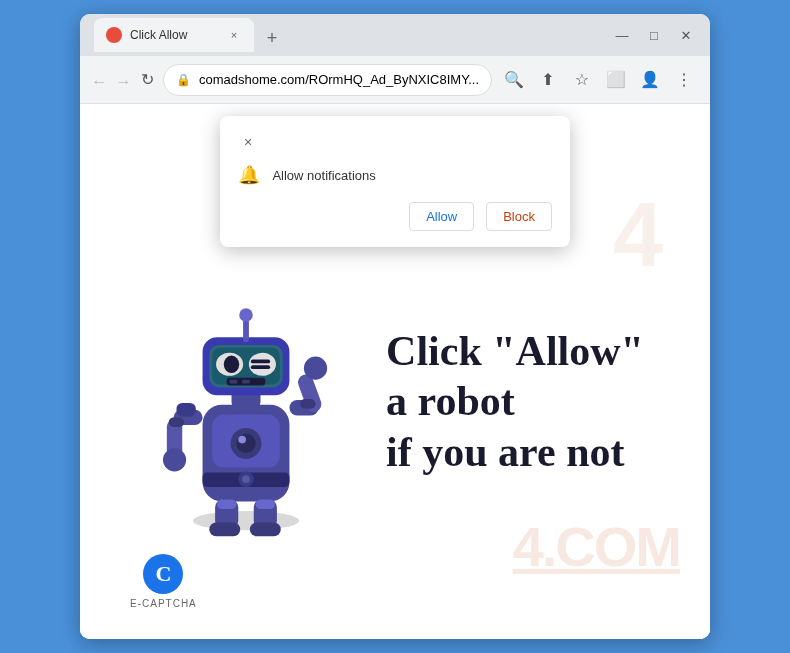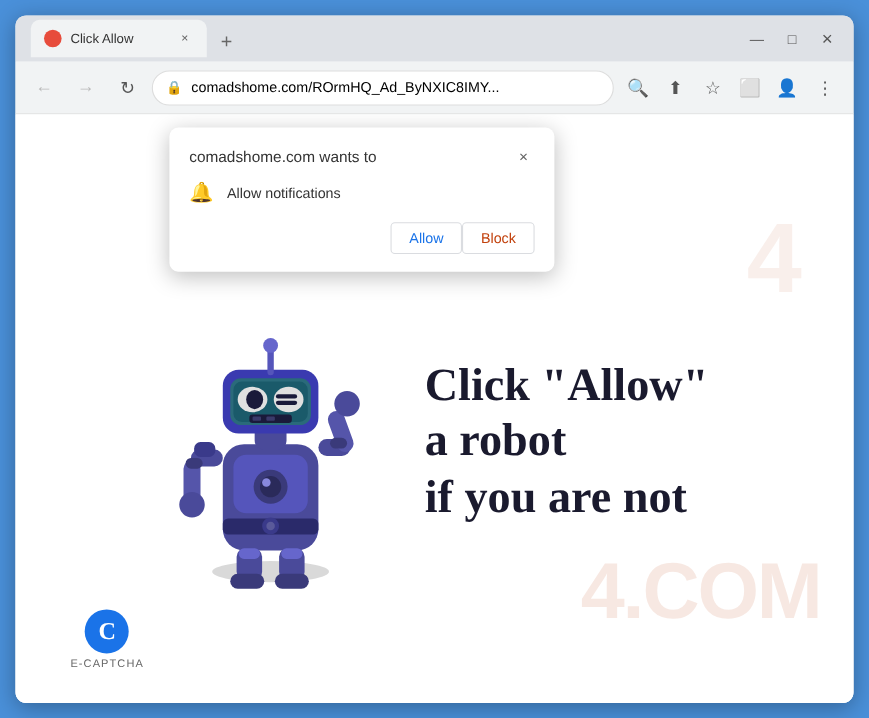--- a/index.html
+++ b/index.html
@@ -8,21 +8,21 @@
       width: 790px;
       height: 653px;
       background: #4a90d9;
       display: flex;
       align-items: center;
       justify-content: center;
       font-family: -apple-system, BlinkMacSystemFont, 'Segoe UI', sans-serif;
     }
 
     .browser-window {
-      width: 762px;
+      width: 630px;
       height: 625px;
       background: #f1f3f4;
       border-radius: 10px;
       box-shadow: 0 4px 20px rgba(0,0,0,0.3);
       overflow: hidden;
       display: flex;
       flex-direction: column;
     }
 
     
@@ -230,21 +230,21 @@
     }
 
     .notification-text {
       font-size: 13px;
       color: #333;
     }
 
     .popup-buttons {
       display: flex;
       justify-content: flex-end;
-      gap: 0;
+      gap: 12px;
     }
 
     .popup-btn {
       padding: 6px 16px;
       border-radius: 4px;
       font-size: 13px;
       cursor: pointer;
       border: 1px solid #dadce0;
       background: #fff;
       color: #1a73e8;
@@ -262,27 +262,28 @@
       align-items: center;
       justify-content: center;
       position: relative;
     }
 
     
     .watermark {
       position: absolute;
       bottom: 60px;
       right: 30px;
-      font-size: 72px;
+      font-size: 56px;
       font-weight: 900;
       color: rgba(200, 100, 60, 0.15);
       font-family: Arial, sans-serif;
       letter-spacing: -2px;
       pointer-events: none;
       user-select: none;
+      text-decoration: underline;
     }
 
     .watermark-top {
       position: absolute;
       top: 80px;
       right: 50px;
       font-size: 90px;
       font-weight: 900;
       color: rgba(200, 100, 60, 0.1);
       font-family: Arial, sans-serif;
@@ -388,21 +389,20 @@
       <div class="nav-btn">⬜</div>
       <div class="nav-btn">👤</div>
       <div class="nav-btn">⋮</div>
     </div>
   </div>
 
   <div class="content-area">
 
     <div class="notification-popup">
       <div class="popup-header">
-        <span class="popup-title">comadshome.com wants to</span>
         <div class="popup-close">×</div>
       </div>
       <div class="popup-notification-row">
         <span class="bell-icon">🔔</span>
         <span class="notification-text">Allow notifications</span>
       </div>
       <div class="popup-buttons">
         <button class="popup-btn allow">Allow</button>
         <button class="popup-btn block">Block</button>
       </div>

